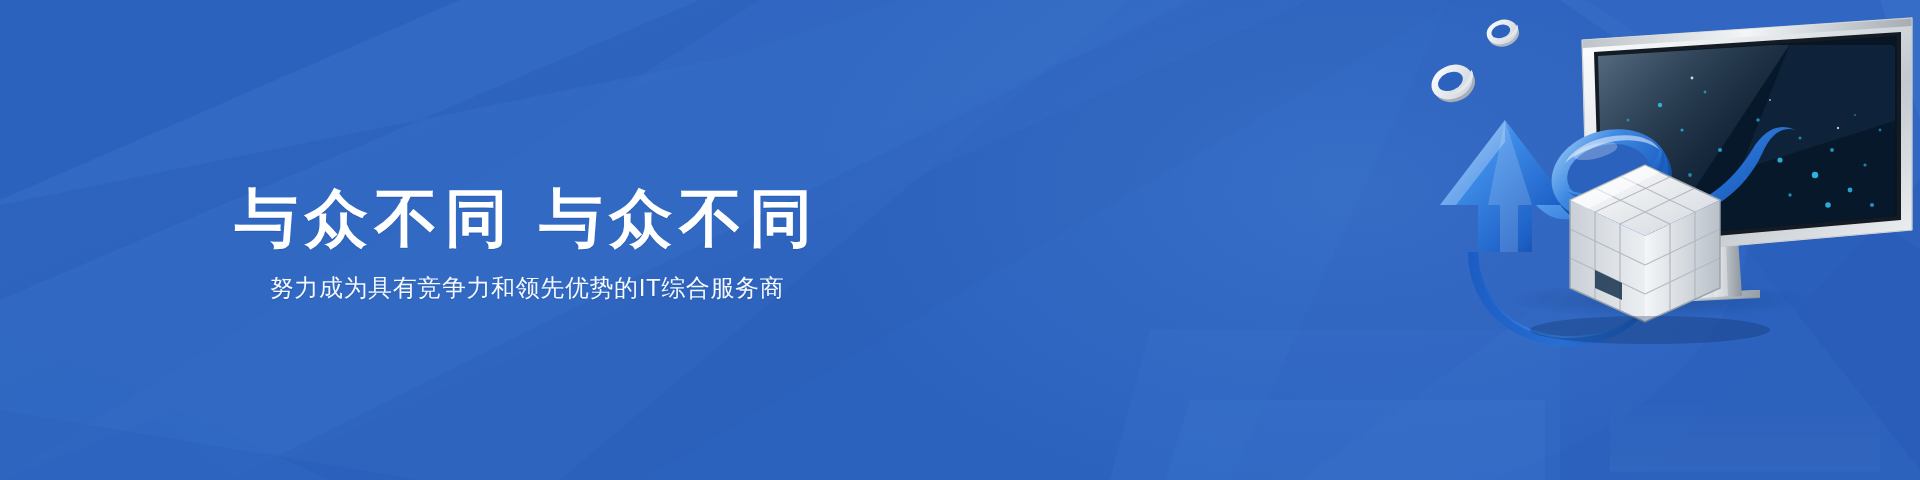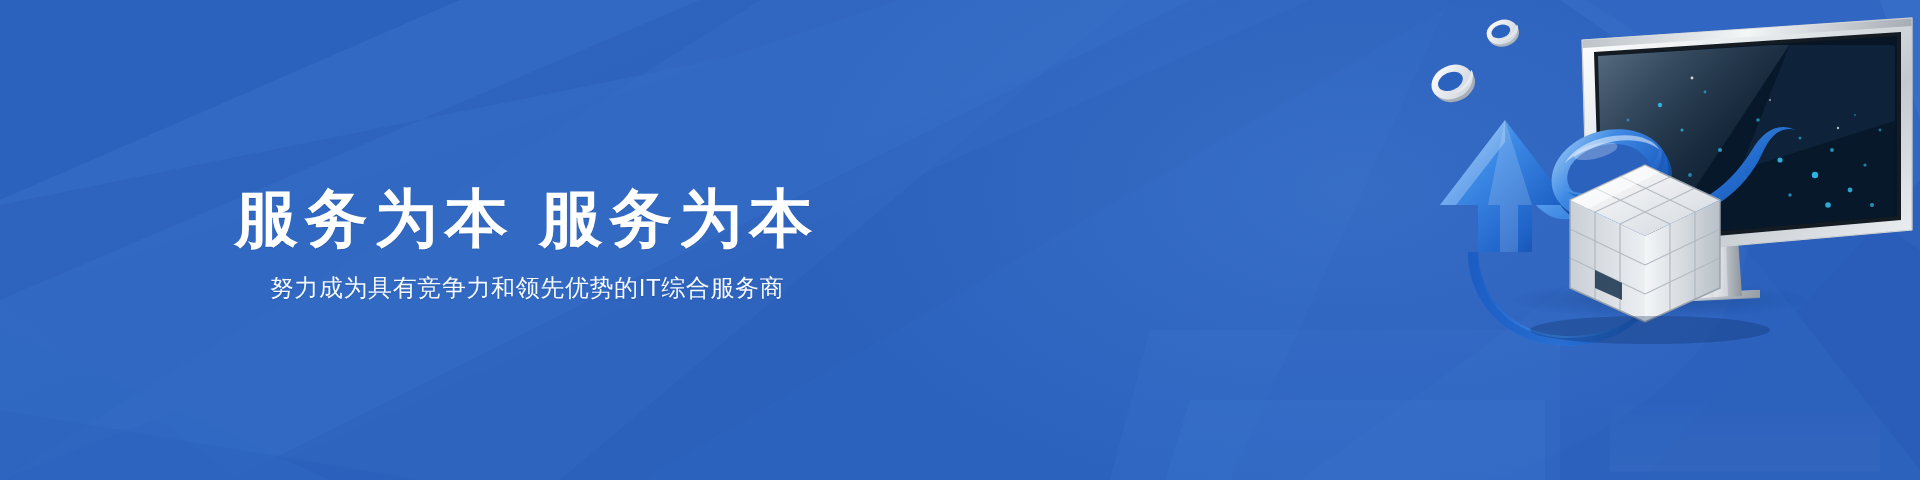--- a/index.html
+++ b/index.html
@@ -89,21 +89,21 @@
     <polygon points="1880,0 1920,0 1920,120" fill="#3f79cd" opacity=".40"></polygon>
 
     <ellipse cx="1230" cy="220" rx="520" ry="300" fill="url(#glow)"></ellipse>
 
     <polygon points="1150,330 1560,330 1560,480 1110,480" fill="#3a74cb" opacity=".28"></polygon>
     <polygon points="1190,400 1545,400 1545,480 1165,480" fill="#3f7ad0" opacity=".22"></polygon>
   </svg>
 
   <div class="copy">
     <div class="copy-inner">
-      <div class="headline">服务为本  服务为本</div>
+      <div class="headline">与众不同  与众不同</div>
       <div class="subline">努力成为具有竞争力和领先优势的IT综合服务商</div>
     </div>
   </div>
 
   <div class="art">
     <svg viewBox="0 0 560 480" preserveAspectRatio="xMidYMid meet">
       <defs>
 
         <linearGradient id="bezel" x1="0" y1="0" x2="1" y2="1">
           <stop offset="0" stop-color="#ffffff"></stop>

